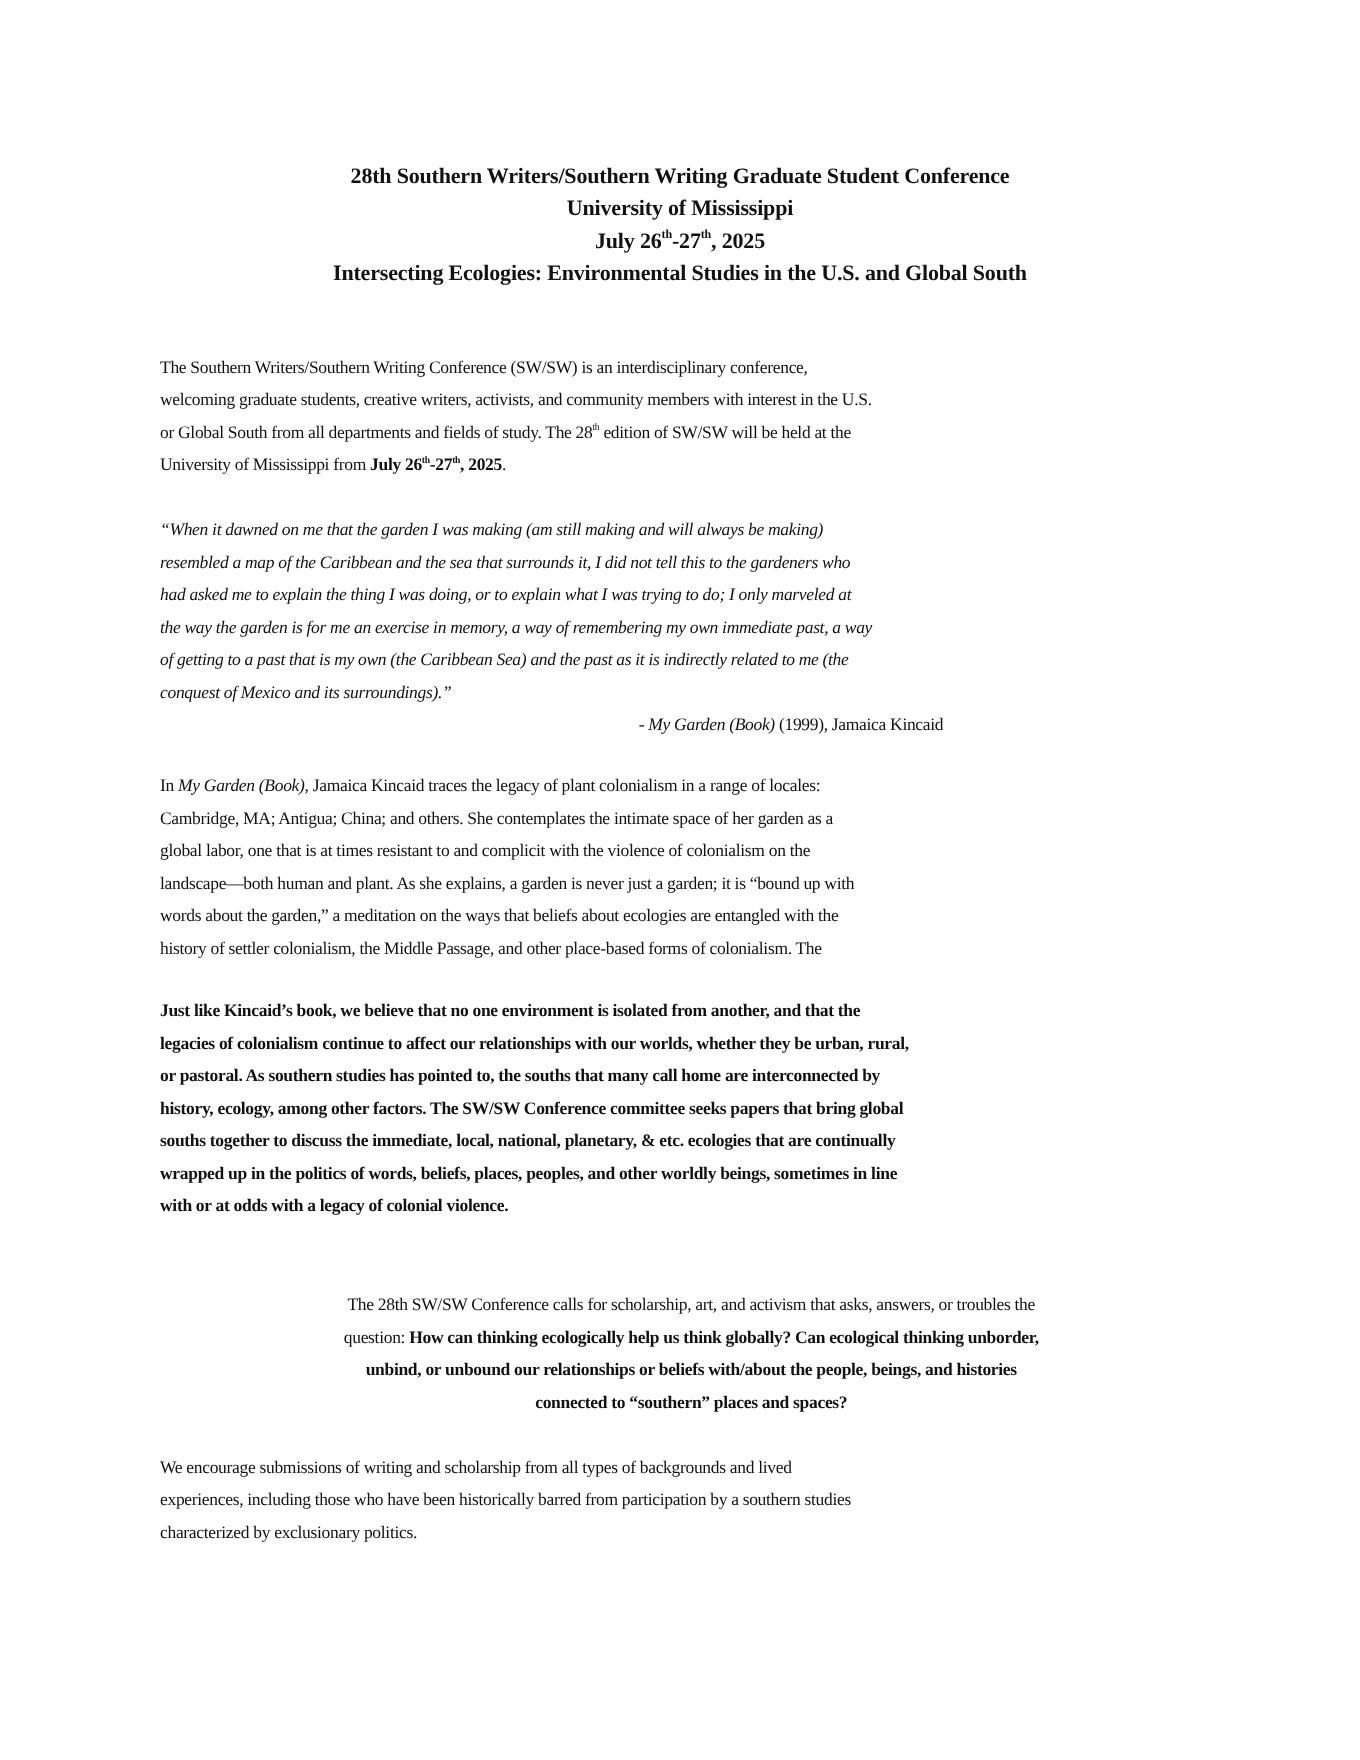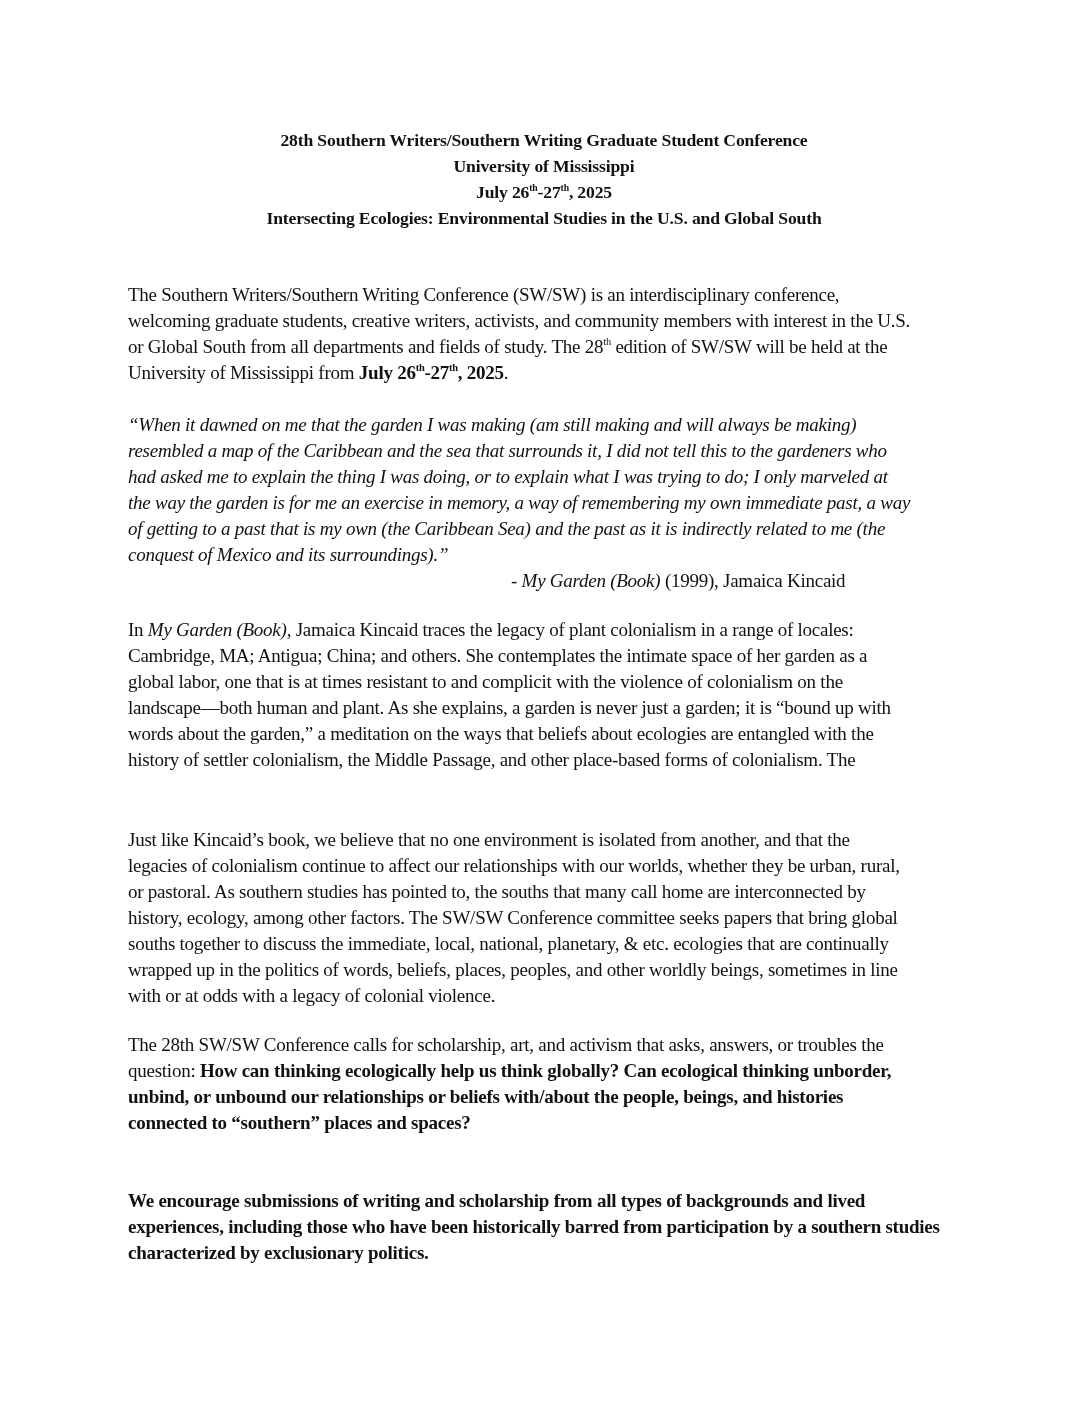--- a/index.html
+++ b/index.html
@@ -30,36 +30,36 @@
       font-weight: bold;
       font-size: 17.6px;
       line-height: 26px;
       letter-spacing: -0.15px;
     }
     .header .hline { display: block; white-space: nowrap; }
     .para {
       position: absolute;
       left: 128px;
       width: 850px;
-      font-size: 19px;
+      font-size: 14px;
       line-height: 26px;
       letter-spacing: -0.25px;
     }
     .para .line { display: block; white-space: nowrap; }
     sup { font-size: 0.55em; line-height: 0; vertical-align: 0.75em; }
     .b { font-weight: bold; }
     .i { font-style: italic; }
     .quote { font-style: italic; }
     .attrib-line { display: block; white-space: nowrap; padding-left: 383px; font-style: normal; }
     #p1 { top: 282px; }
     #p2 { top: 412px; }
     #p3 { top: 617px; }
-    #p4 { top: 827px; }
-    #p5 { top: 1032px; }
-    #p6 { top: 1188px; font-weight: bold; }
+    #p4 { top: 797px; font-weight: bold; }
+    #p5 { top: 1032px; text-align: center; }
+    #p6 { top: 1162px; }
   </style>
 </head>
 <body>
 
 <div class="page">
 
   <div class="header">
     <span class="hline">28th Southern Writers/Southern Writing Graduate Student Conference</span>
     <span class="hline">University of Mississippi</span>
     <span class="hline"><span>July 26</span><sup>th</sup><span>-27</span><sup>th</sup><span>, 2025</span></span>

